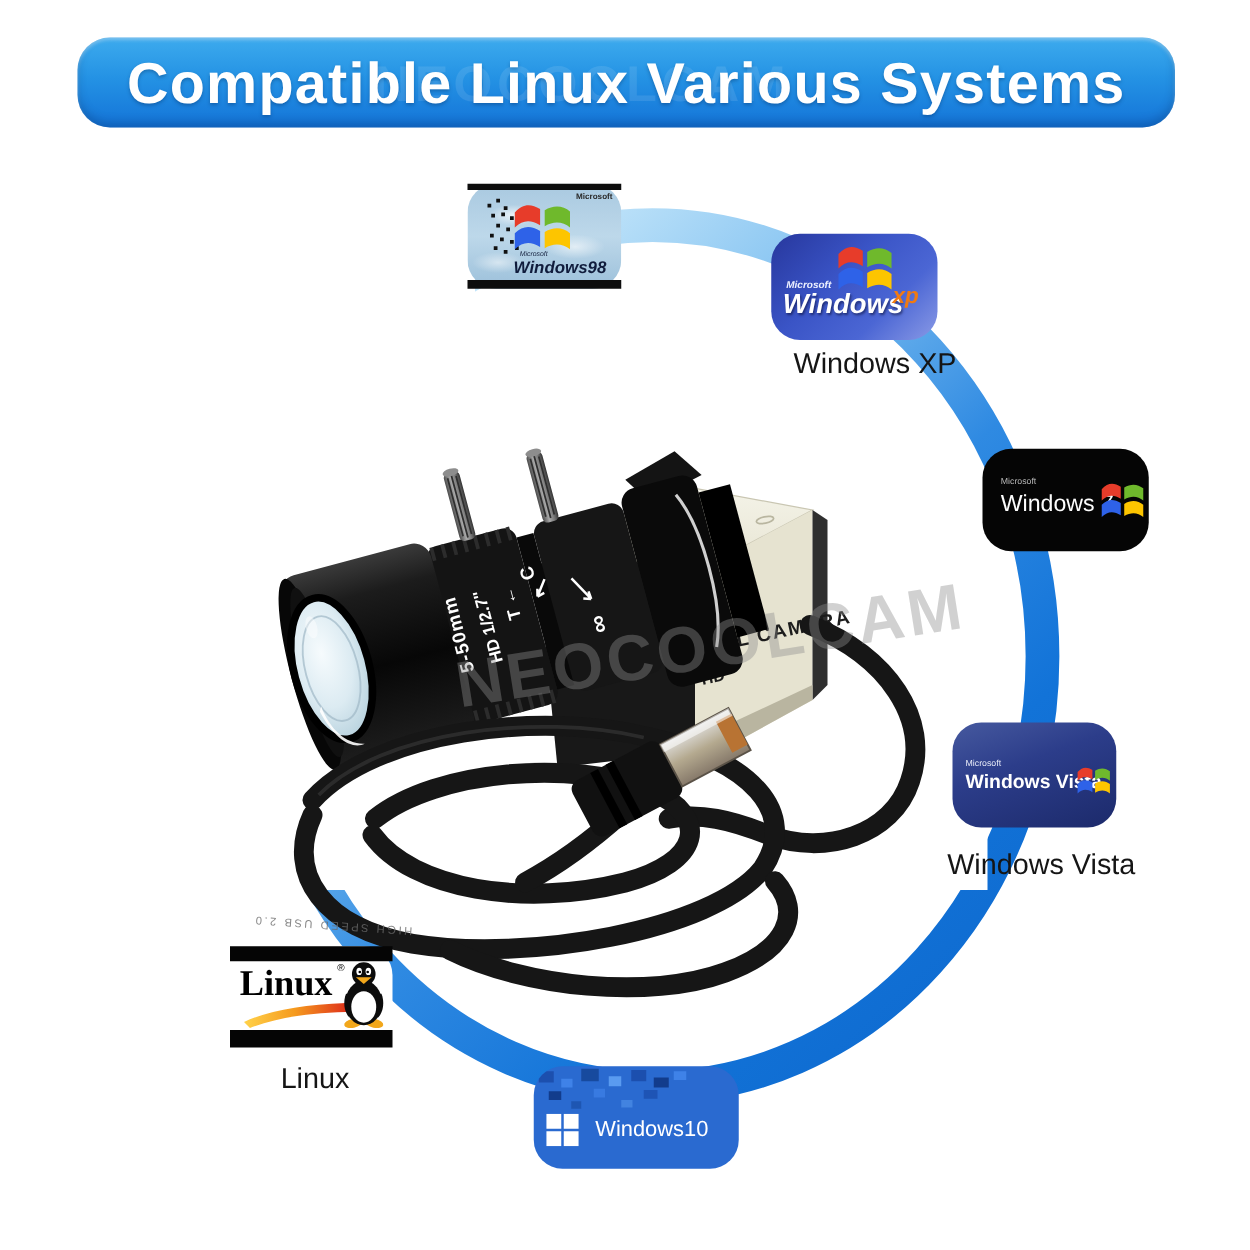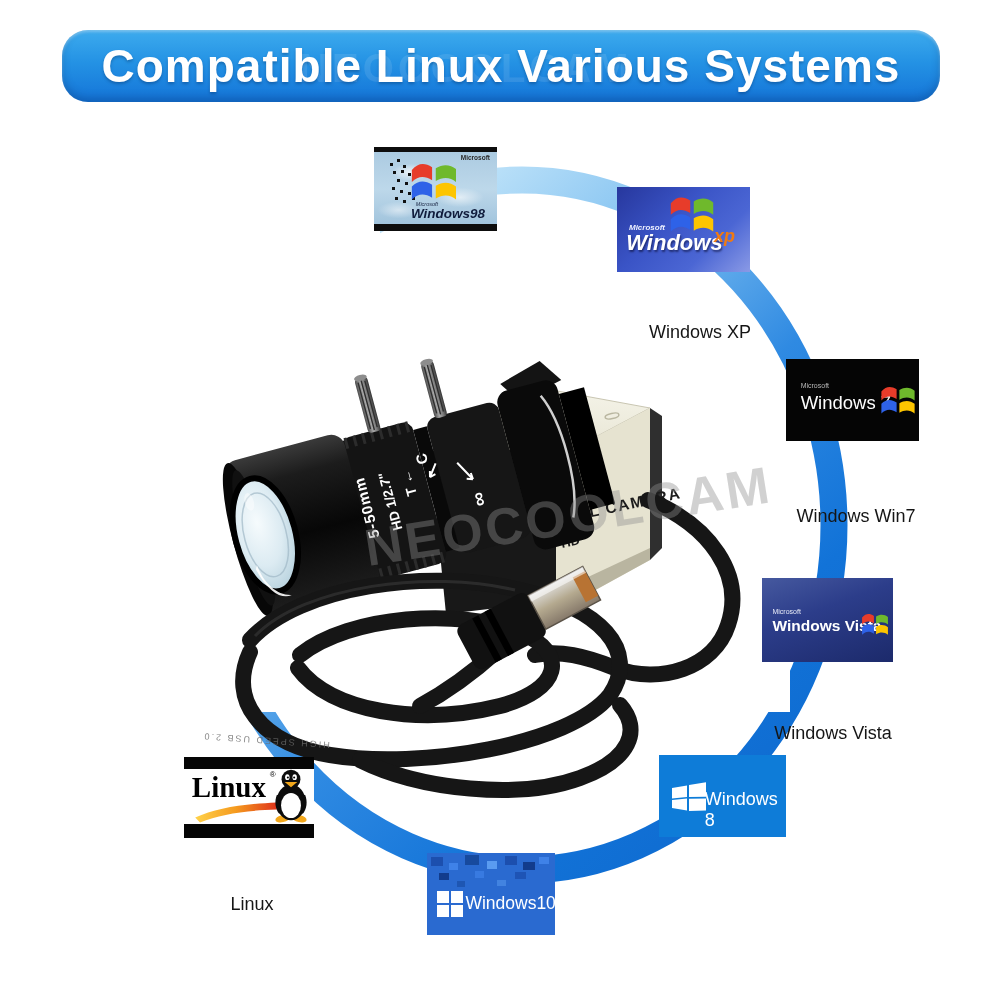--- a/index.html
+++ b/index.html
@@ -10,22 +10,22 @@
           background:linear-gradient(180deg,#3dabee 0%,#2492e4 45%,#1474d8 100%);
           box-shadow:inset 0 -4px 8px rgba(0,30,80,.25), inset 0 2px 3px rgba(255,255,255,.35);
           display:flex;align-items:center;justify-content:center;}
   .banner .title{color:#fff;font-size:46px;font-weight:bold;letter-spacing:1px;white-space:nowrap;
           text-shadow:0 2px 3px rgba(0,40,90,.35);}
   .banner .wm{position:absolute;left:46%;top:16px;transform:translateX(-50%);
           color:rgba(255,255,255,.10);font-size:40px;font-weight:bold;letter-spacing:4px;pointer-events:none;}
   
   #scene{position:absolute;left:0;top:0;}
   
-  .tile{position:absolute;box-shadow:0 0 0 0 transparent;}
-  .cap{position:absolute;transform:translateX(-50%);color:#151515;font-size:18px;white-space:nowrap;margin-top:45px;}
+  .tile{position:absolute;box-shadow:0 0 0 0 transparent;border-radius:23px;}
+  .cap{position:absolute;transform:translateX(-50%);color:#151515;font-size:23px;white-space:nowrap;}
   
   .t98{left:374px;top:147px;width:123px;height:84px;
        background:
          radial-gradient(28px 12px at 30% 30%,rgba(255,255,255,.75),rgba(255,255,255,0) 70%),
          radial-gradient(34px 14px at 70% 60%,rgba(255,255,255,.6),rgba(255,255,255,0) 70%),
          radial-gradient(30px 12px at 20% 75%,rgba(255,255,255,.5),rgba(255,255,255,0) 70%),
          linear-gradient(180deg,#a9c9e0 0%,#bdd8ea 50%,#9cc0da 100%);}
   .t98 .bar{position:absolute;left:0;width:100%;background:#0d0d0d;}
   .t98 .brand{position:absolute;right:7px;top:7px;font-size:6.5px;font-weight:bold;color:#2a2a2a;}
   .t98 .brand2{position:absolute;left:34%;top:64%;font-size:5.5px;font-style:italic;color:#16213f;}
@@ -43,21 +43,21 @@
   .t7 .name{position:absolute;left:11%;top:40%;font-size:18.5px;color:#fdfdfd;}
   
   .tv{left:762px;top:578px;width:131px;height:84px;
       background:linear-gradient(160deg,#46599f 0%,#2c3d8a 40%,#1c2a6b 100%);}
   .tv .brand{position:absolute;left:8%;top:36%;font-size:7px;color:#e8ebf8;}
   .tv .name{position:absolute;left:8%;top:47%;font-size:15.5px;font-weight:bold;color:#ffffff;}
   
   .t8{left:659px;top:755px;width:127px;height:82px;background:#0e7cd8;}
   .t8 .name{position:absolute;left:36%;top:42%;font-size:18px;color:#ffffff;}
   
-  .t10{left:427px;top:853px;width:128px;height:82px;background:#2a6ad0;overflow:hidden;}
+  .t10{left:427px;top:853px;width:128px;height:82px;background:#2a6ad0;overflow:hidden;padding-left:36px;}
   .t10 .name{position:absolute;left:30%;top:49%;font-size:17.5px;color:#ffffff;}
   
   .tlx{left:184px;top:757px;width:130px;height:81px;background:#ffffff;}
   .tlx .bar{position:absolute;left:0;width:100%;background:#050505;}
   .tlx .name{position:absolute;left:6%;top:17%;font-family:"Liberation Serif",serif;
              font-size:29px;font-weight:bold;color:#000;}
   .tlx .reg{position:absolute;left:66%;top:16%;font-size:8px;color:#000;}
   .logo-svg{position:absolute;}
 </style>
 </head>
@@ -248,43 +248,33 @@
   <div class="tile t7">
     <span class="brand">Microsoft</span>
     <span class="name">Windows 7</span>
     <svg class="logo-svg" style="left:94px;top:24px" width="36" height="32" viewBox="0 0 52 46">
       <path d="M2,12 C9,4 16,4 24,9 L24,23 C16,18 9,18 2,25 Z" fill="#e73c2a"></path>
       <path d="M28,10 C36,5 44,6 50,11 L50,25 C44,20 36,19 28,24 Z" fill="#6fb92c"></path>
       <path d="M2,30 C9,23 16,23 24,28 L24,42 C16,37 9,37 2,44 Z" fill="#2e62e8"></path>
       <path d="M28,29 C36,24 44,25 50,30 L50,44 C44,39 36,38 28,43 Z" fill="#fdc500"></path>
     </svg>
   </div>
-  <div class="cap" style="left:856px;top:461px">Windows Win7</div>
 
   <div class="tile tv">
     <span class="brand">Microsoft</span>
     <span class="name">Windows Vista</span>
     <svg class="logo-svg" style="left:99px;top:33px" width="28" height="25" viewBox="0 0 52 46">
       <path d="M2,12 C9,4 16,4 24,9 L24,23 C16,18 9,18 2,25 Z" fill="#e73c2a"></path>
       <path d="M28,10 C36,5 44,6 50,11 L50,25 C44,20 36,19 28,24 Z" fill="#6fb92c"></path>
       <path d="M2,30 C9,23 16,23 24,28 L24,42 C16,37 9,37 2,44 Z" fill="#2e62e8"></path>
       <path d="M28,29 C36,24 44,25 50,30 L50,44 C44,39 36,38 28,43 Z" fill="#fdc500"></path>
     </svg>
   </div>
   <div class="cap" style="left:833px;top:678px">Windows Vista</div>
 
-  <div class="tile t8">
-    <svg class="logo-svg" style="left:13px;top:27px" width="34" height="32" viewBox="0 0 34 32" fill="#ffffff">
-      <polygon points="0,6 15,3.4 15,15 0,16.4"></polygon>
-      <polygon points="17,3 34,0.2 34,14.8 17,14.9"></polygon>
-      <polygon points="0,17.9 15,16.6 15,28.6 0,26"></polygon>
-      <polygon points="17,16.7 34,16.4 34,28.6 17,29"></polygon>
-    </svg>
-    <span class="name">Windows 8</span>
-  </div>
 
   <div class="tile t10">
     <svg class="logo-svg" style="left:0;top:0" width="128" height="46" viewBox="0 0 128 46">
       <rect x="4" y="4" width="12" height="9" fill="#1c4fae"></rect>
       <rect x="22" y="10" width="9" height="7" fill="#3f82e8"></rect>
       <rect x="38" y="2" width="14" height="10" fill="#174a9e"></rect>
       <rect x="60" y="8" width="10" height="8" fill="#5a9bf0"></rect>
       <rect x="78" y="3" width="12" height="9" fill="#1c4fae"></rect>
       <rect x="96" y="9" width="12" height="8" fill="#123c8c"></rect>
       <rect x="112" y="4" width="10" height="7" fill="#3f82e8"></rect>

